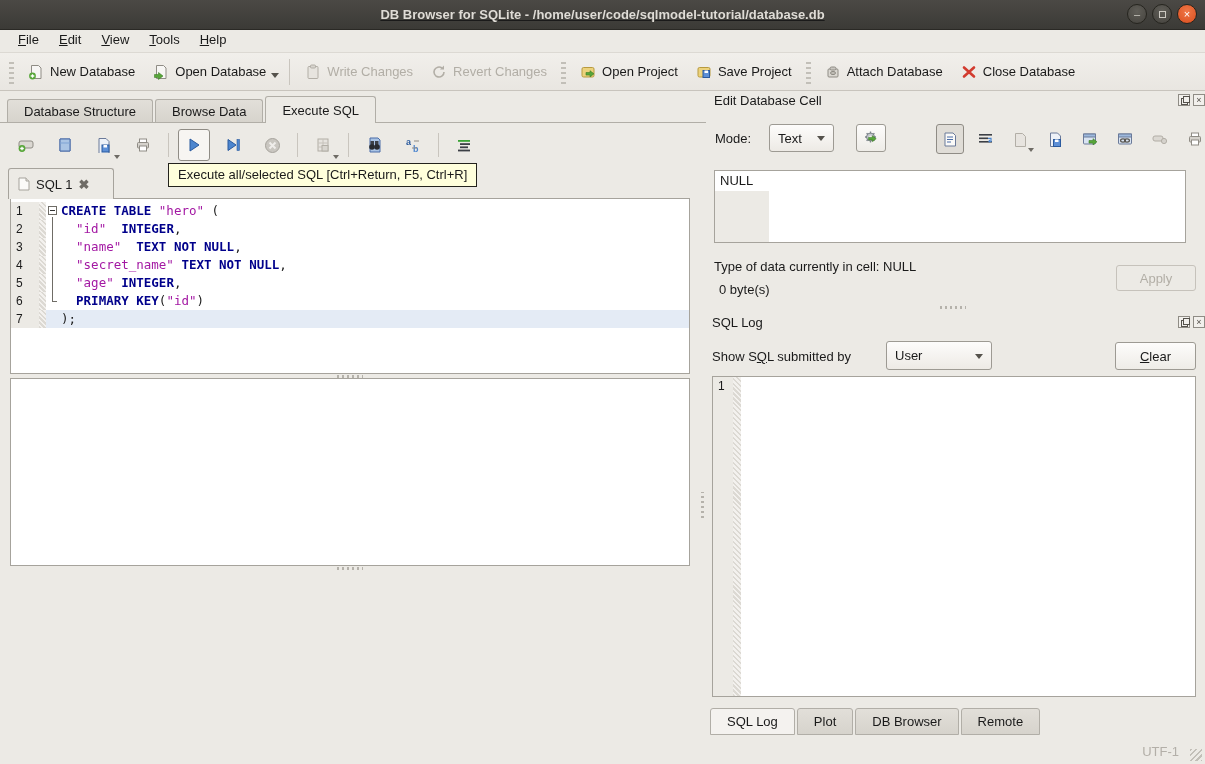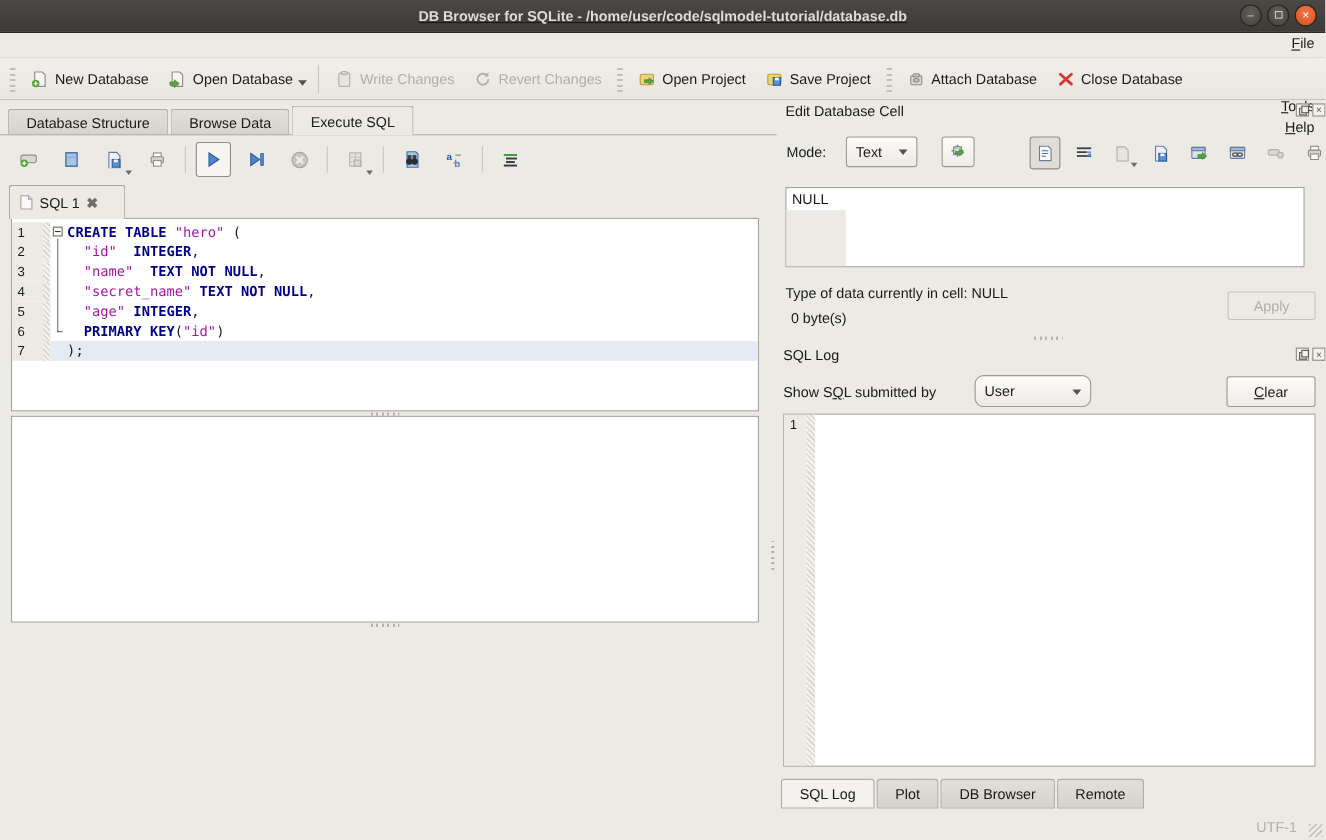--- a/index.html
+++ b/index.html
@@ -15,21 +15,21 @@
   .titlebar .title { color:#dfdcd6; font-weight:bold; font-size:13px; }
   .winbtns { position:absolute; right:8px; top:4px; display:flex; gap:5px; }
   .wbtn { width:20px; height:20px; border-radius:50%; border:1px solid #26251f;
     background:radial-gradient(circle at 50% 35%, #605e58, #44423d);
     color:#ccc9c2; font-size:11px; line-height:18px; text-align:center; }
   .wbtn.close { background:radial-gradient(circle at 50% 35%, #f07746, #d94e1f); color:#fff; }
   .wbtn .sq { display:inline-block; width:7px; height:7px; border:1px solid #ccc9c2; margin-top:5px; }
 
   
   .menubar { position:absolute; left:0; top:30px; width:1205px; height:23px; background:#eceae5;
-    display:flex; align-items:flex-end; padding-left:8px; border-bottom:1px solid #dcd9d3;flex-direction:column; }
+    display:flex; align-items:flex-start; padding-left:8px; border-bottom:1px solid #dcd9d3; }
   .menuitem { padding:2px 10px; }
   u { text-decoration:underline; }
 
   
   .toolbar { position:absolute; left:0; top:53px; width:1205px; height:38px;
     background:linear-gradient(#f1efeb,#e9e6e1); border-bottom:1px solid #c8c4bd;
     display:flex; align-items:center; padding:0 4px; }
   .tb-handle { width:5px; height:24px; margin:0 5px;
     background:repeating-linear-gradient(0deg,#c2bfb8 0 2px, transparent 2px 5px); }
   .tb-btn { display:flex; align-items:center; gap:6px; padding:5px 9px; border-radius:3px; white-space:nowrap; }
@@ -329,20 +329,21 @@
     <div class="icbtn">
       <svg width="16" height="16" viewBox="0 0 16 16">
           <rect x="2" y="3" width="12" height="1.8" fill="#3aa335"></rect>
           <rect x="4" y="6.2" width="10" height="1.8" fill="#3c4046"></rect>
           <rect x="4" y="9.4" width="8" height="1.8" fill="#3c4046"></rect>
           <rect x="2" y="12.6" width="12" height="1.8" fill="#3c4046"></rect>
         </svg>
     </div>
   </div>
 
+  <div class="tooltip">Execute all/selected SQL [Ctrl+Return, F5, Ctrl+R]</div>
 
   <div class="sqltab">
     <svg width="13" height="14" viewBox="0 0 13 14">
         <path d="M2 1h7l3 3v9H2z" fill="#fbfaf8" stroke="#a6a39c"></path>
         <path d="M9 1v3h3" fill="#e5e2dc" stroke="#a6a39c"></path>
       </svg>
     <span>SQL 1</span>
     <span class="x">✖</span>
   </div>
 
@@ -510,21 +511,21 @@
 
   <div class="hsplit" style="left:940px; top:306px;"></div>
 
   <div class="dock-title" style="left:712px; top:315px;">SQL Log</div>
   <div class="dockbtns" style="left:1178px; top:316px;">
     <div class="dockbtn float"></div>
     <div class="dockbtn">×</div>
   </div>
 
   <div class="dock-title" style="left:712px; top:349px;">Show S<u>Q</u>L submitted by</div>
-  <div class="combo" style="left:886px; top:341px; width:106px; height:29px;border-radius:8px;">
+  <div class="combo" style="left:886px; top:341px; width:106px; height:29px;">
     <span>User</span>
     <span class="arrow"></span>
   </div>
   <div class="btn" style="left:1115px; top:342px; width:81px; height:28px;">
     <span><u>C</u>lear</span>
   </div>
 
   <div class="logbox">
     <div class="loggut">1</div>
     <div class="loghatch"></div>

